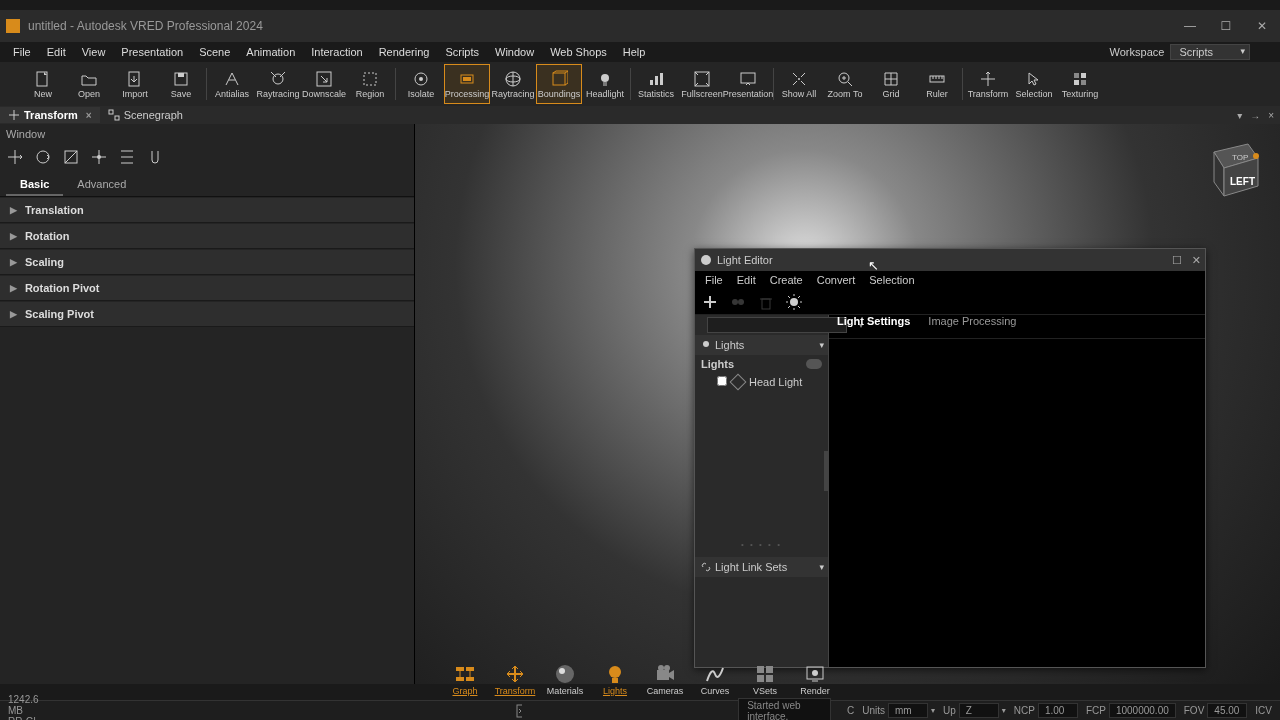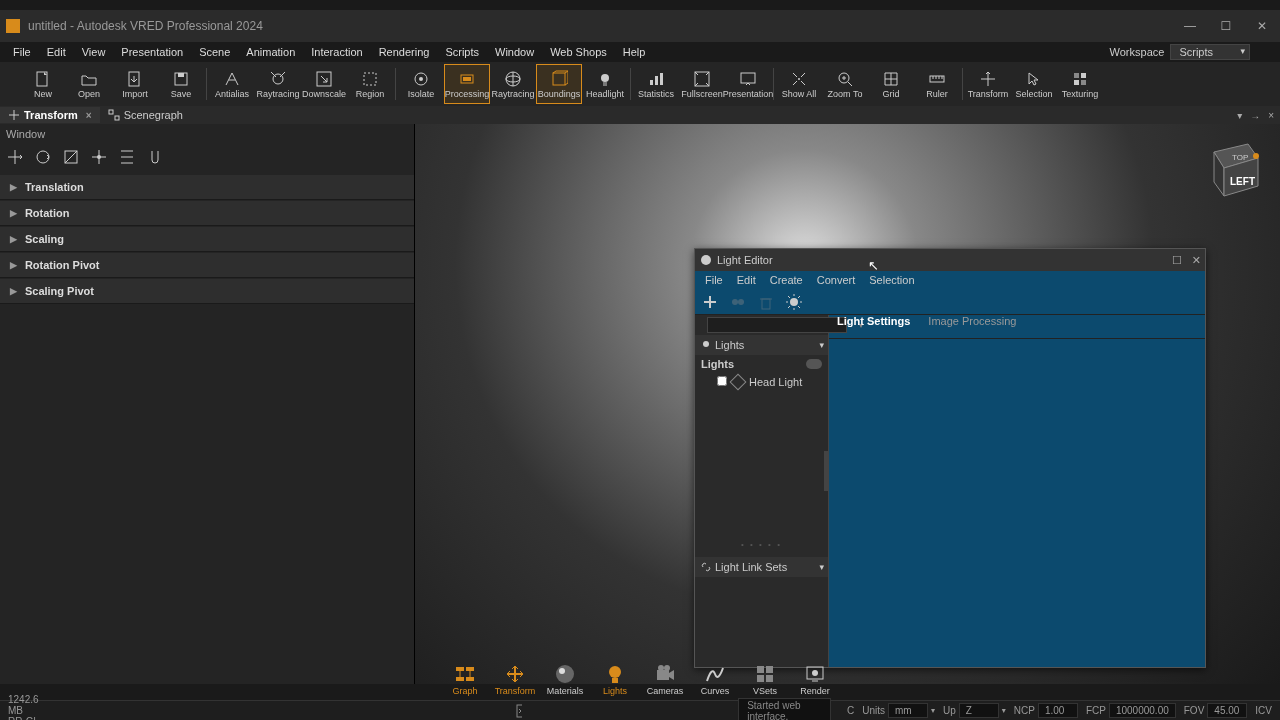--- a/index.html
+++ b/index.html
@@ -45,21 +45,21 @@
 .left-panel .tabs2 .t.active { color:#fff; font-weight:bold; border-bottom:2px solid #666;}
 .left-panel .section { padding:6px 10px; border-bottom:1px solid #1a1a1a; display:flex; align-items:center; gap:8px; font-size:11px; font-weight:bold; color:#ddd; background:#2e2e2e; margin-top:1px;}
 .left-panel .section .arr { font-size:9px; color:#999;}
 
 .viewport { flex:1; position:relative; background:radial-gradient(circle at 45% 25%, #e0e0e0 0%, #888 18%, #333 55%, #1a1a1a 100%); }
 
 
 .viewcube { position:absolute; right:14px; top:14px; width:70px; height:70px; }
 
 
-.light-editor { position:absolute; left:694px; top:248px; width:512px; height:420px; background:#0c4a6e; border:1px solid #555; box-shadow:0 2px 8px rgba(0,0,0,.6); display:flex; flex-direction:column;}
+.light-editor { position:absolute; left:694px; top:248px; width:512px; height:420px; background:#000000; border:1px solid #555; box-shadow:0 2px 8px rgba(0,0,0,.6); display:flex; flex-direction:column;}
 .light-editor .le-title { height:22px; display:flex; align-items:center; padding:0 6px; background:#333; gap:6px; position:relative;}
 .light-editor .le-title .bulb { width:10px; height:10px; background:#ccc; border-radius:50%;}
 .light-editor .le-title .txt { color:#ccc; font-size:11px;}
 .light-editor .le-title .ctrls { position:absolute; right:4px; display:flex; gap:10px; color:#aaa; font-size:11px;}
 .light-editor .le-menu { height:18px; display:flex; align-items:center; gap:2px; padding:0 4px;}
 .light-editor .le-menu span { padding:1px 6px; font-size:11px; color:#ccc;}
 .light-editor .le-tool { height:26px; display:flex; align-items:center; gap:10px; padding:0 6px; border-bottom:1px solid #222;}
 .light-editor .le-tool .btn { width:18px; height:18px; }
 .light-editor .le-body { flex:1; display:flex;}
 .light-editor .le-left { width:134px; background:#2a2a2a; display:flex; flex-direction:column; border-right:1px solid #444;}
@@ -81,21 +81,21 @@
 .light-editor .le-right .tabs3 span { font-size:11px; color:#999;}
 .light-editor .le-right .tabs3 span.active { color:#fff; font-weight:bold;}
 
 
 .cursor { position:absolute; left:868px; top:258px; font-size:13px; color:#fff;}
 
 
 .bottom-tabs { position:absolute; bottom:22px; left:440px; display:flex; gap:0;}
 .bottom-tabs .bt { width:50px; height:40px; display:flex; flex-direction:column; align-items:center; justify-content:flex-end; gap:1px; font-size:9px; color:#ccc; padding-bottom:2px;}
 .bottom-tabs .bt .bi { width:22px; height:22px;}
-.bottom-tabs .bt.orange { color:#d88b1b;}
+.bottom-tabs .bt.orange { color:#d88b1b;text-decoration:underline;}
 
 
 .statusbar { position:absolute; bottom:0; left:0; right:0; height:20px; background:#1e1e1e; border-top:1px solid #333; display:flex; align-items:center; padding:0 8px; font-size:10px; color:#999; gap:16px;}
 .statusbar .right { margin-left:auto; display:flex; align-items:center; gap:8px;}
 .statusbar .field { display:flex; align-items:center; gap:3px;}
 .statusbar .field .val { background:#111; padding:1px 6px; border:1px solid #333; min-width:40px;}
 .statusbar .console { background:#111; padding:1px 8px; border:1px solid #333; color:#888; width:200px; margin-left:200px;}
 
 svg { display:block;}
 </style>
@@ -343,20 +343,24 @@
           <circle cx="9" cy="9" r="2" fill="#ccc"></circle>
           <path d="M9 2 L9 16 M2 9 L16 9" stroke="#ccc"></path>
         </svg>
       <svg class="ic">
           <path d="M3 3 L15 3 M3 9 L15 9 M3 15 L15 15" stroke="#ccc"></path>
         </svg>
       <svg class="ic">
           <path d="M6 3 L6 12 A3 3 0 0 0 12 12 L12 3" fill="none" stroke="#ccc"></path>
         </svg>
     </div>
+    <div class="tabs2">
+      <div class="t active">Basic</div>
+      <div class="t">Advanced</div>
+    </div>
     <div class="section">
         <span class="arr">▶</span>
         <span>Translation</span>
       </div>
     <div class="section">
         <span class="arr">▶</span>
         <span>Rotation</span>
       </div>
     <div class="section">
         <span class="arr">▶</span>

